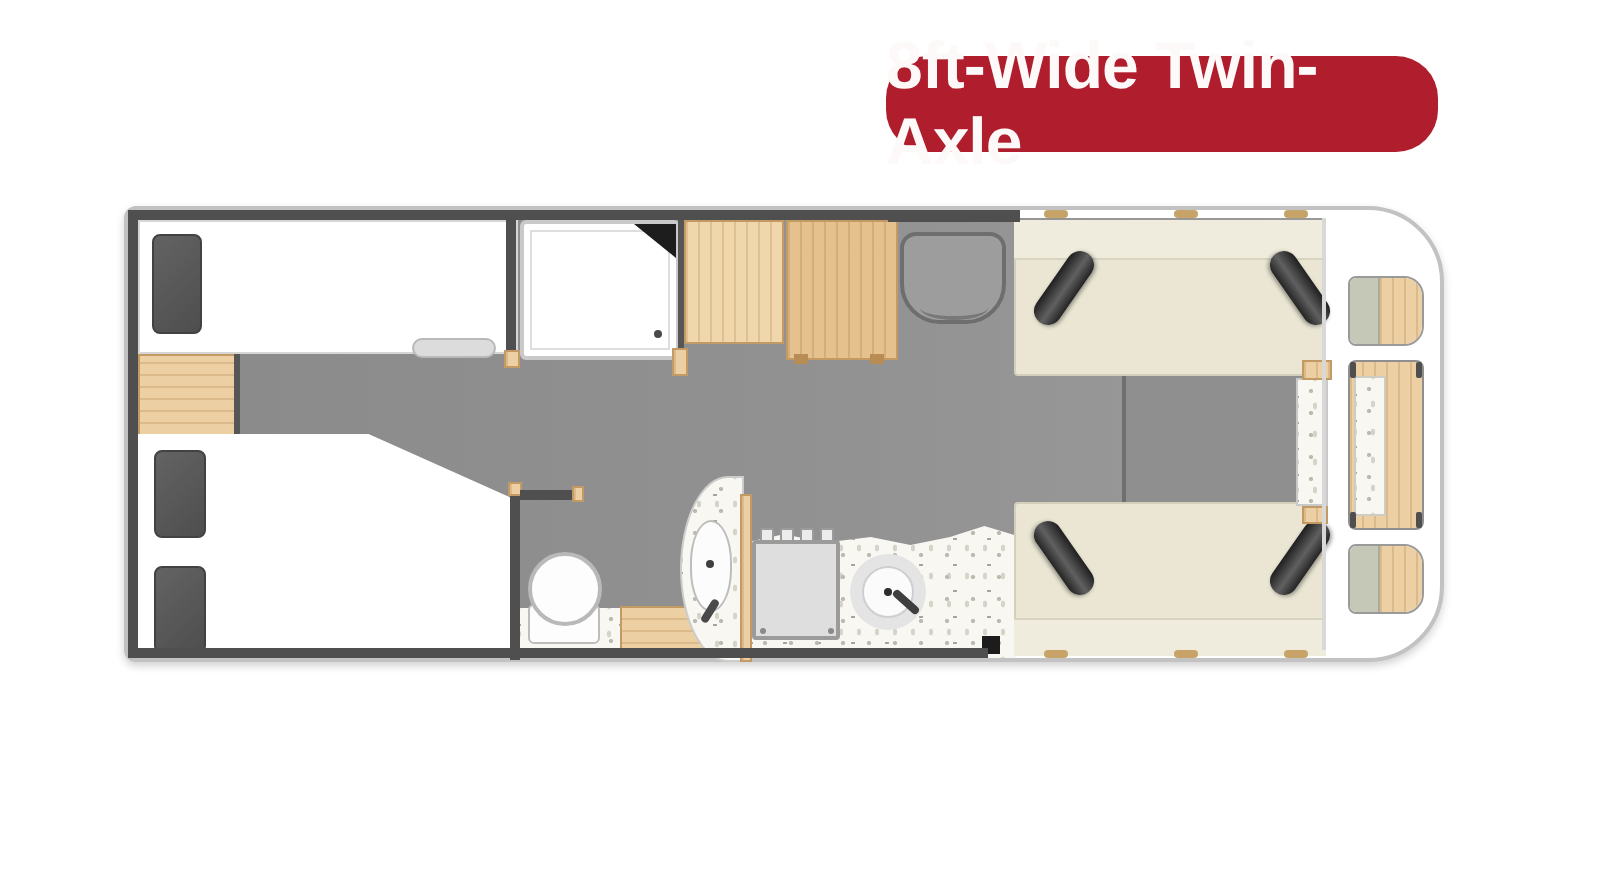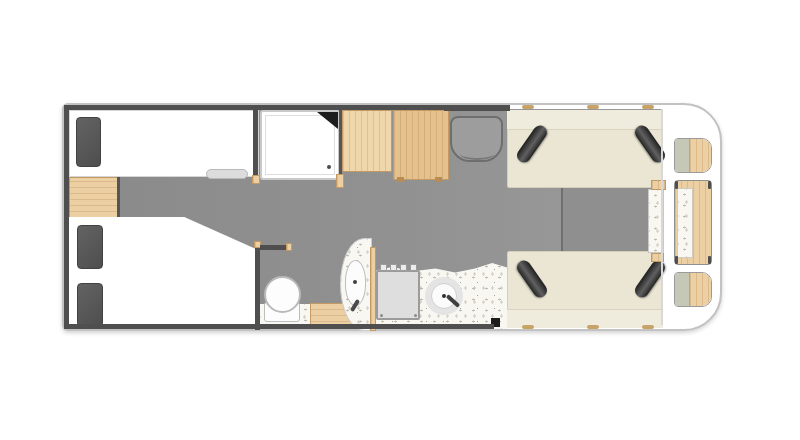--- a/index.html
+++ b/index.html
@@ -157,20 +157,23 @@
     border:1px solid #8f8f8f; }
   .chest-speckle { position:absolute; left:2px; top:7px; width:16px; height:70px; border:1px solid #cfcdc2; }
   .bracket { position:absolute; width:3px; height:8px; background:#4f4f4f; border-radius:1px; }
   .br-tl { left:0; top:0; } .br-bl { left:0; bottom:0; } .br-tr { right:0; top:0; } .br-br { right:0; bottom:0; }
 </style>
 </head>
 <body>
 
 <div class="stage">
 
+  <div class="badge">
+    <span>8ft-Wide Twin-Axle</span>
+  </div>
 
   <div class="caravan">
 
     <div class="floor"></div>
     <div class="mid-table"></div>
 
     <div class="single-bed"></div>
     <div class="pillow single-pillow"></div>
     <div class="bed-step"></div>
     <div class="nightstand woodH"></div>

